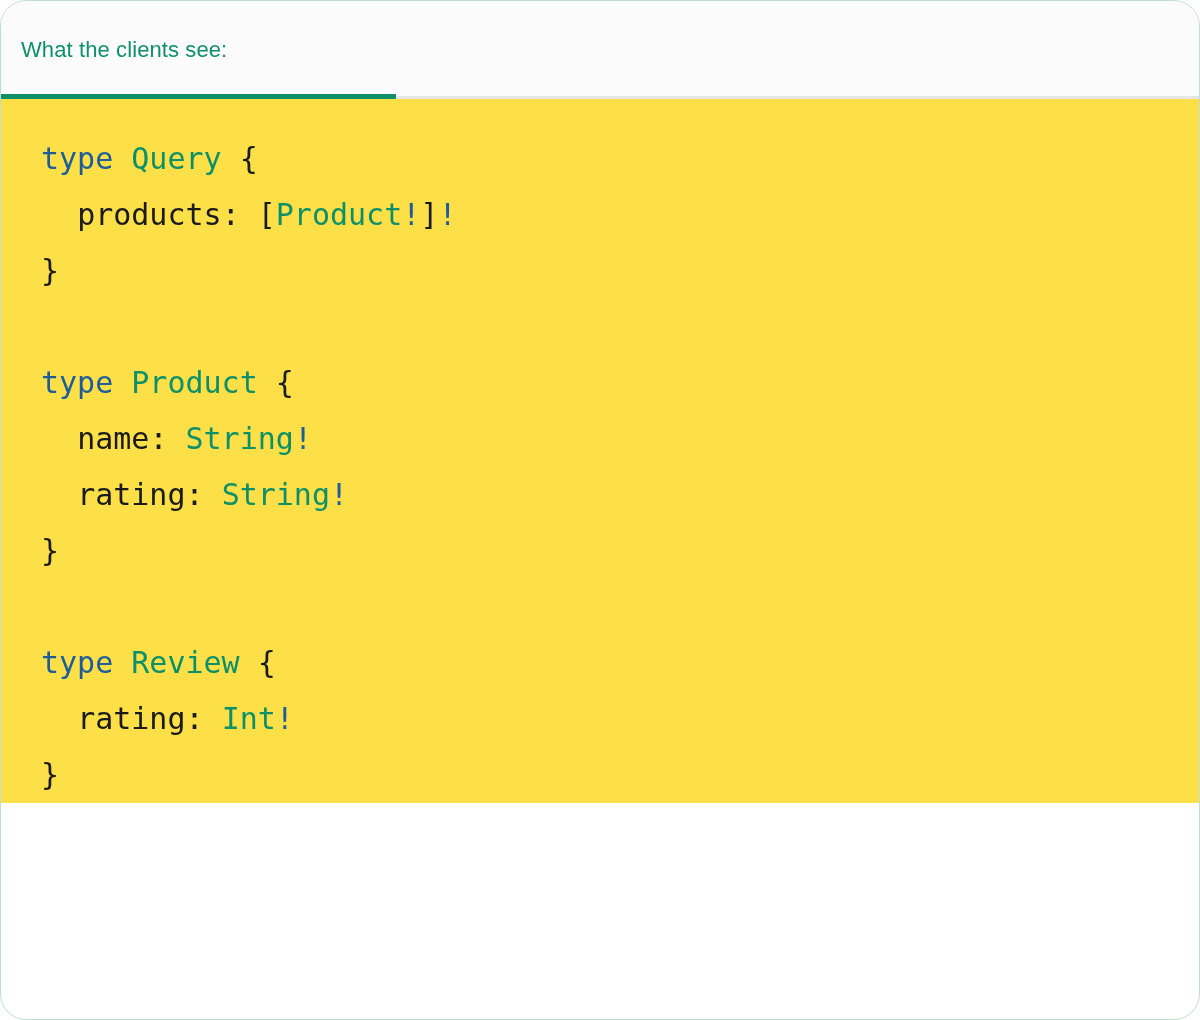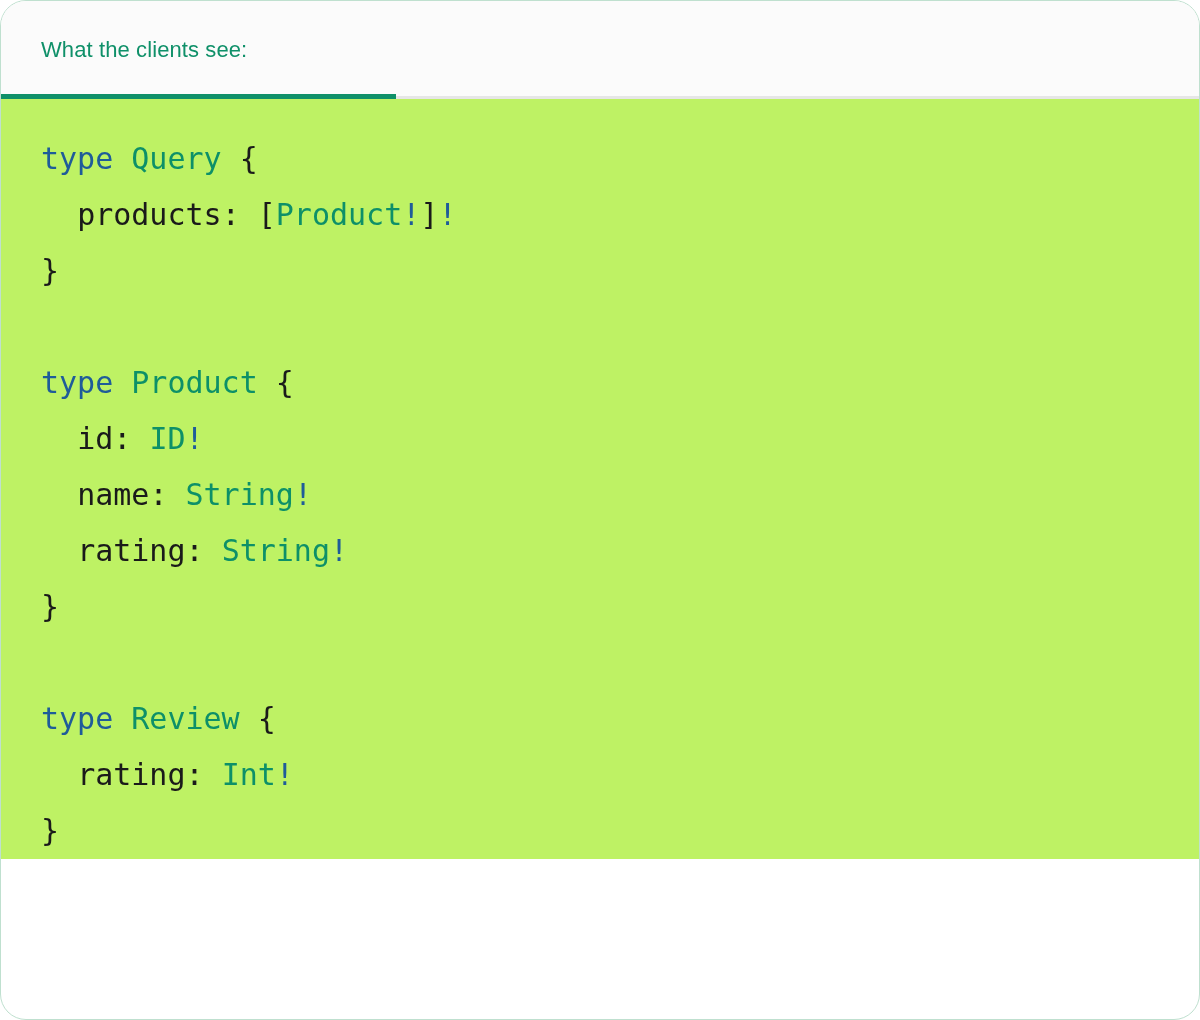--- a/index.html
+++ b/index.html
@@ -44,21 +44,21 @@
   }
   .tab {
     position: absolute;
     left: 0;
     top: 0;
     width: 395px;
     height: 98px;
     box-sizing: border-box;
     display: flex;
     align-items: center;
-    padding-left: 40px;
+    padding-left: 20px;
   }
   
   .tab::after {
     content: "";
     position: absolute;
     left: 0;
     bottom: 0;
     width: 395px;
     height: 5px;
     background: #0f9069;
@@ -67,21 +67,21 @@
   .tab-label {
     color: #0f9069;
     font-size: 22px;
     font-weight: 400;
     letter-spacing: 0.1px;
     white-space: nowrap;
   }
 
   
   .code-area {
-    background: #bef264;
+    background: #fde047;
     padding: 32px 40px 0 40px;
   }
   pre.code {
     margin: 0;
     font-family: "DejaVu Sans Mono", "Liberation Mono", monospace;
     font-size: 30px;
     line-height: 56px;
     color: #1a1a1a;
     white-space: pre;
     font-weight: 500;
@@ -105,21 +105,20 @@
       <span class="tab-label">What the clients see:</span>
     </div>
   </div>
 
   <div class="code-area">
     <pre class="code" id="code-block"><span class="ln"><span class="kw">type</span><span class="pun"> </span><span class="tname">Query</span><span class="pun"> </span><span class="pun">{</span>
 </span><span class="ln">  <span class="fld">products</span><span class="pun">: </span><span class="pun">[</span><span class="tname">Product</span><span class="bang">!</span><span class="pun">]</span><span class="bang">!</span>
 </span><span class="ln"><span class="pun">}</span>
 </span><span class="ln">
 </span><span class="ln"><span class="kw">type</span><span class="pun"> </span><span class="tname">Product</span><span class="pun"> </span><span class="pun">{</span>
-</span><span class="ln">  <span class="fld">id</span><span class="pun">: </span><span class="tname">ID</span><span class="bang">!</span>
 </span><span class="ln">  <span class="fld">name</span><span class="pun">: </span><span class="tname">String</span><span class="bang">!</span>
 </span><span class="ln">  <span class="fld">rating</span><span class="pun">: </span><span class="tname">String</span><span class="bang">!</span>
 </span><span class="ln"><span class="pun">}</span>
 </span><span class="ln">
 </span><span class="ln"><span class="kw">type</span><span class="pun"> </span><span class="tname">Review</span><span class="pun"> </span><span class="pun">{</span>
 </span><span class="ln">  <span class="fld">rating</span><span class="pun">: </span><span class="tname">Int</span><span class="bang">!</span>
 </span><span class="ln"><span class="pun">}</span>
 </span></pre>
   </div>
 

